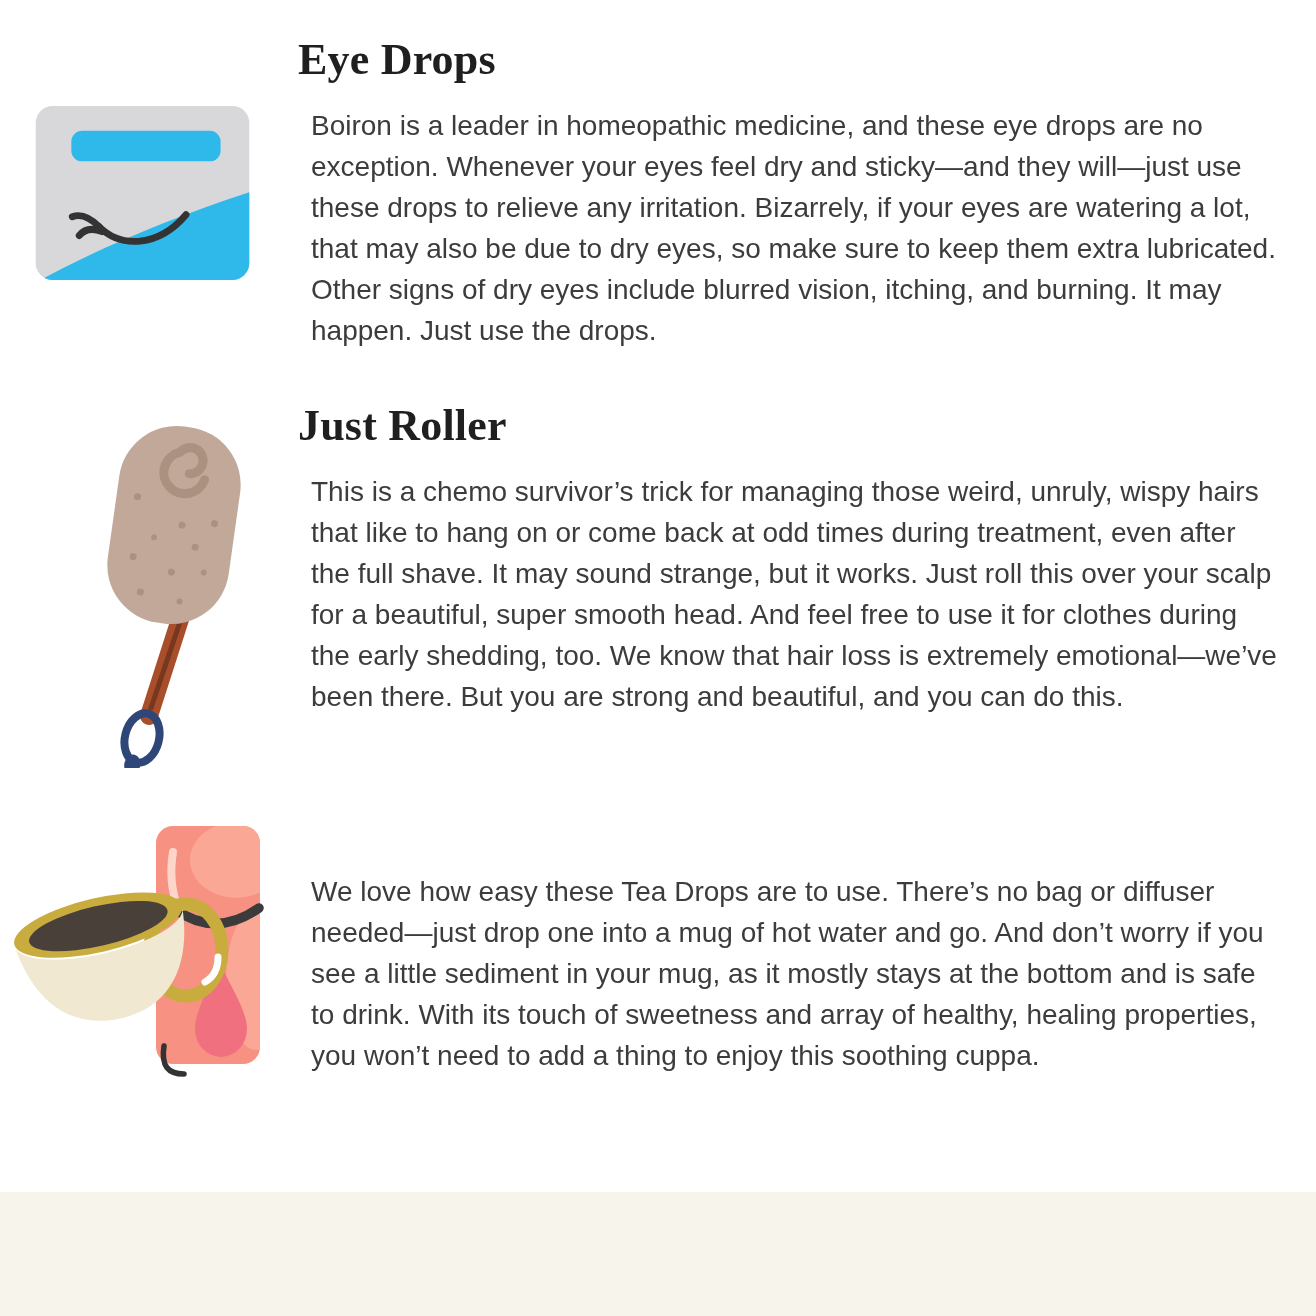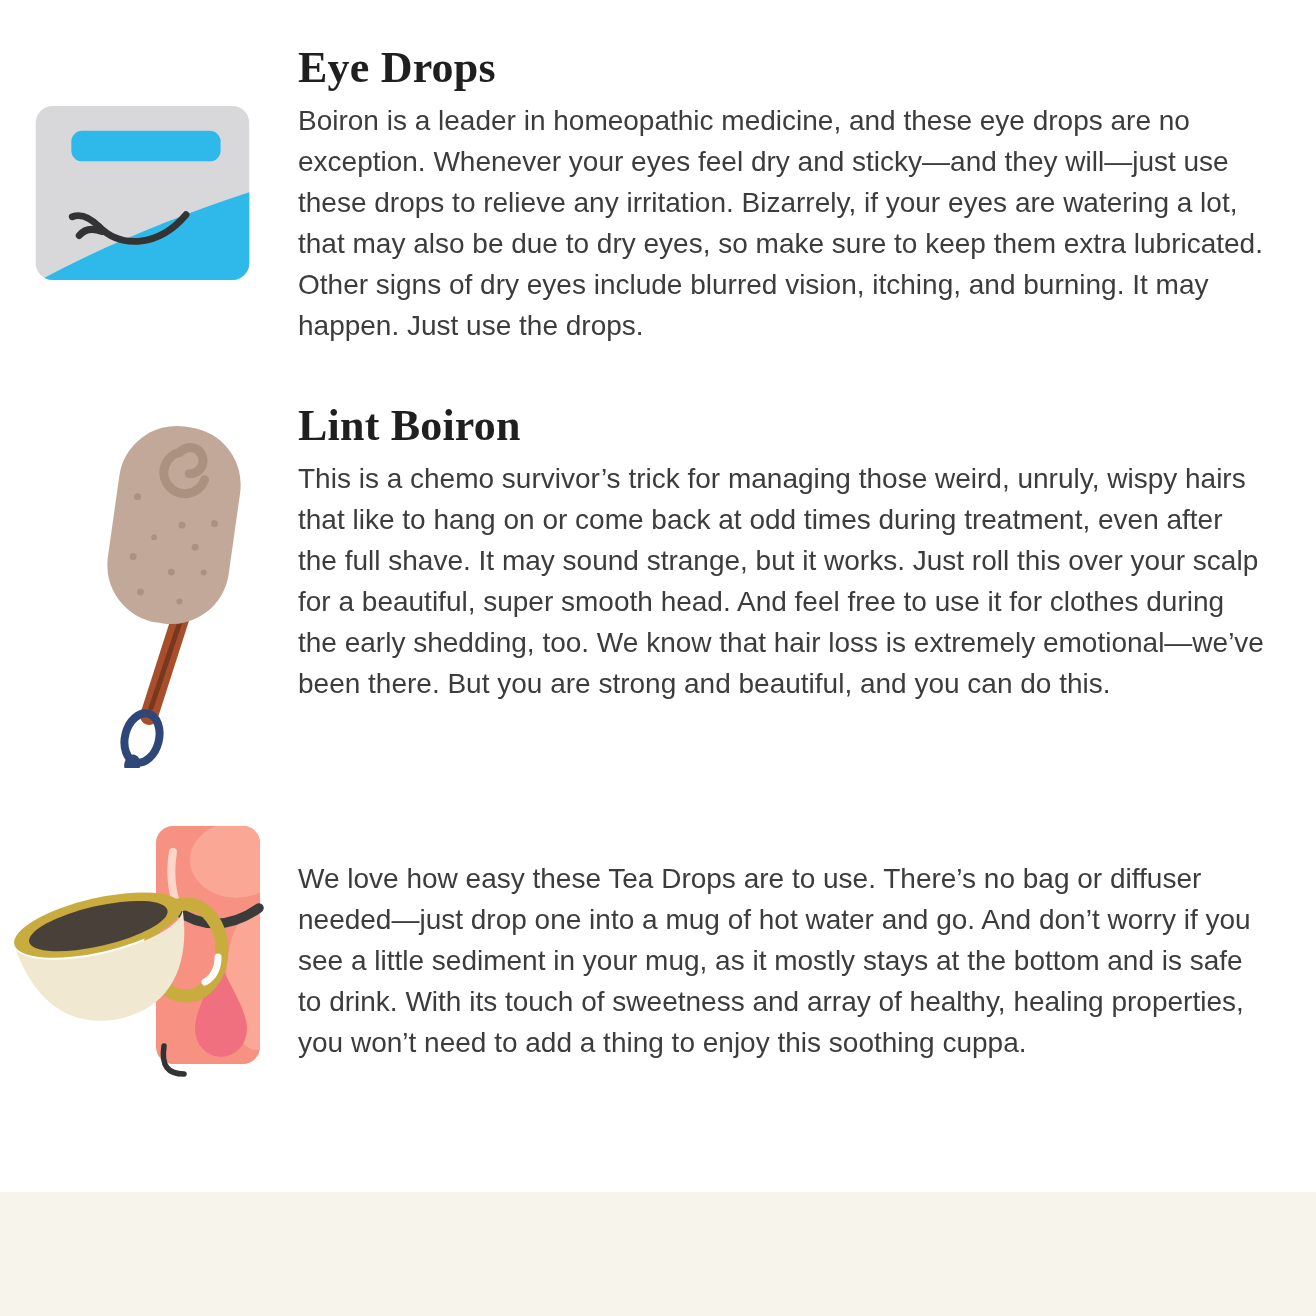--- a/index.html
+++ b/index.html
@@ -28,21 +28,21 @@
     margin: 0;
     white-space: nowrap;
   }
   .section-body {
     position: absolute;
     left: 0;
     width: 968px;
     font-size: 28px;
     line-height: 41px;
     color: #3c3c3c;
-    margin: 0;
+    margin: 13px;
   }
   .illustration { position: absolute; }
   .illustration svg { display: block; width: 100%; height: 100%; }
   #footer-band {
     position: absolute;
     left: 0; top: 1192px;
     width: 1316px; height: 124px;
   }
 </style>
 </head>
@@ -62,21 +62,21 @@
         <path d="M -6 182 C 46 152 128 116 220 86 L 220 182 Z" fill="#2fb9ea"></path>
       </g>
       <rect x="36" y="25" width="151" height="31" rx="11" fill="#2fb9ea"></rect>
       <g stroke="#333333" stroke-width="7" fill="none" stroke-linecap="round">
         <path d="M 64 122 C 86 144 124 143 152 110"></path>
         <path d="M 64 122 C 54 112 45 109 37 112"></path>
         <path d="M 67 127 C 57 123 49 125 44 131"></path>
       </g>
     </svg>
   </div>
-  <div class="section" style="left:298px; top:44px; width:970px; height:300px;">
+  <div class="section" style="left:298px; top:36px; width:970px; height:300px;">
     <h2 class="section-title">Eye Drops</h2>
     <p class="section-body" style="top:56px;">Boiron is a leader in homeopathic medicine, and these eye drops are no exception. Whenever your eyes feel dry and sticky—and they will—just use these drops to relieve any irritation. Bizarrely, if your eyes are watering a lot, that may also be due to dry eyes, so make sure to keep them extra lubricated. Other signs of dry eyes include blurred vision, itching, and burning. It may happen. Just use the drops.</p>
   </div>
 
   <div class="illustration" style="left:86px; top:420px; width:180px; height:348px;">
     <svg viewBox="0 0 180 348" xmlns="http://www.w3.org/2000/svg">
 
       <line x1="97" y1="190" x2="63" y2="296" stroke="#a84e2a" stroke-width="18" stroke-linecap="round"></line>
       <line x1="96" y1="196" x2="65" y2="288" stroke="#78381f" stroke-width="5" stroke-linecap="round"></line>
 
@@ -97,21 +97,21 @@
           <circle cx="52" cy="142" r="3.5"></circle>
           <circle cx="92" cy="152" r="3.5"></circle>
           <circle cx="124" cy="148" r="3"></circle>
           <circle cx="64" cy="176" r="3.5"></circle>
           <circle cx="104" cy="180" r="3"></circle>
         </g>
       </g>
     </svg>
   </div>
   <div class="section" style="left:298px; top:402px; width:970px; height:340px;">
-    <h2 class="section-title">Lint Boiron</h2>
+    <h2 class="section-title">Just Roller</h2>
     <p class="section-body" style="top:56px;">This is a chemo survivor’s trick for managing those weird, unruly, wispy hairs that like to hang on or come back at odd times during treatment, even after the full shave. It may sound strange, but it works. Just roll this over your scalp for a beautiful, super smooth head. And feel free to use it for clothes during the early shedding, too. We know that hair loss is extremely emotional—we’ve been there. But you are strong and beautiful, and you can do this.</p>
   </div>
 
   <div class="illustration" style="left:8px; top:820px; width:262px; height:278px;">
     <svg viewBox="0 0 262 278" xmlns="http://www.w3.org/2000/svg">
       <defs>
         <clipPath id="td-packet-clip">
             <rect x="148" y="6" width="104" height="238" rx="17"></rect>
           </clipPath>
         <clipPath id="td-body-clip">

